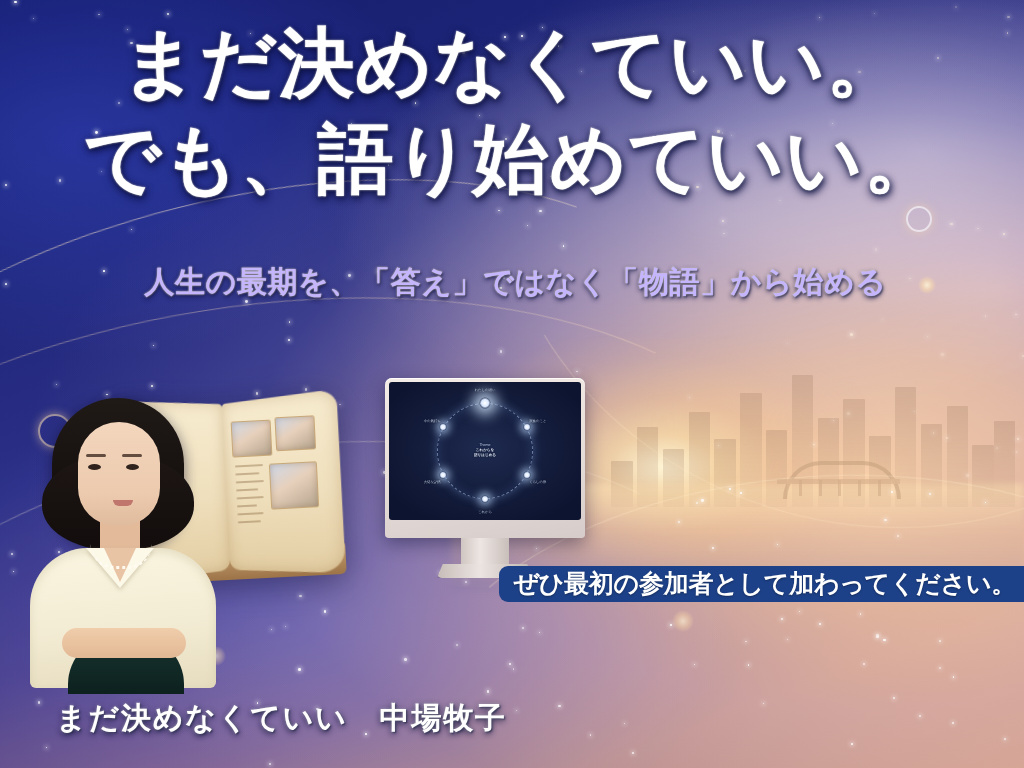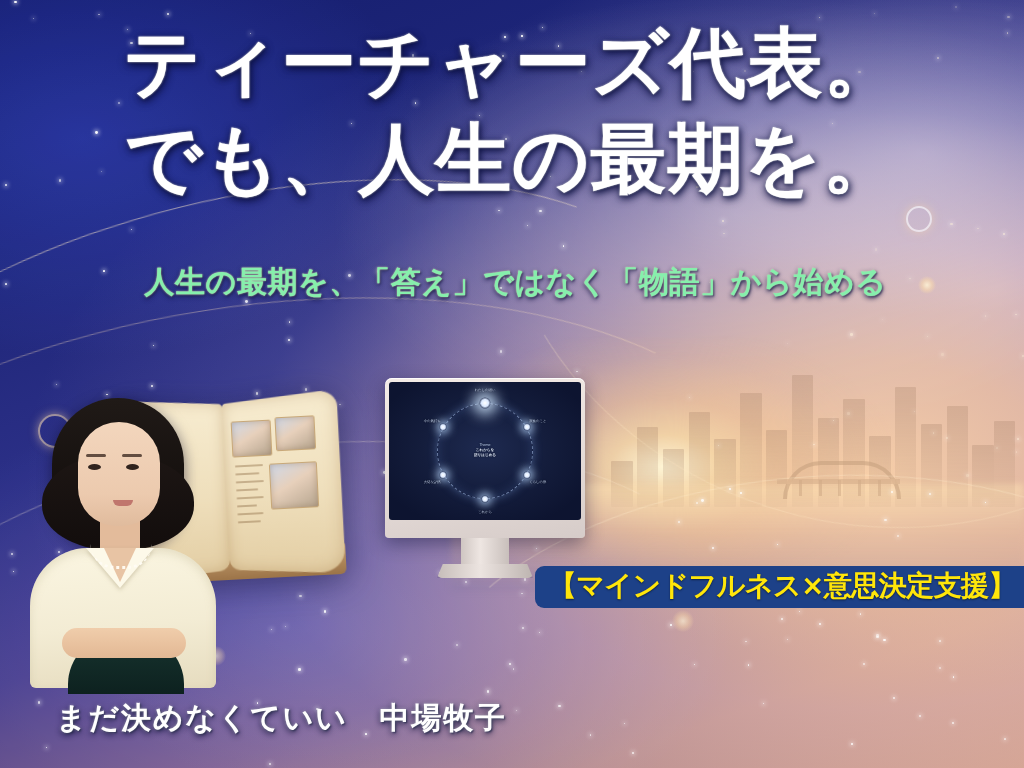--- a/index.html
+++ b/index.html
@@ -103,21 +103,21 @@
       2px 2px 6px rgba(12,16,64,.7);
   }
   .hl-line.l2{margin-top:18px;}
   .subhead{
     position:absolute;left:0;right:0;top:262px;
     text-align:center;
     font-family:"DejaVu Serif","Liberation Serif",serif;
     font-weight:700;
     font-size:30px;
     letter-spacing:.02em;
-    color:#86efac;
+    color:#c4b5fd;
     text-shadow:
       0 0 2px rgba(255,248,210,.9),
       0 2px 5px rgba(20,22,70,.95),
       1px 1px 2px rgba(20,22,70,.95);
     pointer-events:none;
     margin-left:7px;
   }
 
   
   .monitor{position:absolute;left:385px;top:378px;width:200px;height:0;}
@@ -541,22 +541,22 @@
       <div class="star" style="left: 72.6465%; top: 9.08692%; width: 2.05884px; height: 2.05884px; opacity: 0.30697; background: rgb(255, 243, 222);"></div>
       <div class="star" style="left: 96.1584%; top: 41.039%; width: 1.37337px; height: 1.37337px; opacity: 0.381514; background: rgb(255, 243, 222);"></div>
       <div class="star" style="left: 92.9263%; top: 94.0564%; width: 2.02127px; height: 2.02127px; opacity: 0.797677;"></div>
       <div class="star" style="left: 61.7366%; top: 97.8917%; width: 2.04753px; height: 2.04753px; opacity: 0.822159;"></div>
       <div class="star" style="left: 91.0815%; top: 56.2558%; width: 1.54648px; height: 1.54648px; opacity: 0.408379; background: rgb(255, 243, 222);"></div>
       <div class="star" style="left: 52.6408%; top: 82.2347%; width: 1.07184px; height: 1.07184px; opacity: 0.789441;"></div>
       <div class="star" style="left: 3.70086%; top: 91.3159%; width: 2.29884px; height: 2.29884px; opacity: 0.741957;"></div>
     </div>
 
   <div class="headline">
-    <span class="hl-line l1">ティーチャーズ代表。</span>
-    <span class="hl-line l2">でも、人生の最期を。</span>
+    <span class="hl-line l1">まだ決めなくていい。</span>
+    <span class="hl-line l2">でも、語り始めていい。</span>
   </div>
   <div class="subhead">人生の最期を、「答え」ではなく「物語」から始める</div>
 
   <div class="book">
     <div class="cover"></div>
     <div class="pg left"></div>
     <div class="pg right"></div>
     <div class="ill" style="left:116px;top:18px;width:38px;height:34px;"></div>
     <div class="ill" style="left:160px;top:16px;width:38px;height:32px;"></div>
     <div class="ill" style="left:152px;top:62px;width:46px;height:44px;"></div>
@@ -616,18 +616,18 @@
             <div class="c-main">語りはじめる</div>
           </div>
         </div>
       </div>
     </div>
     <div class="mon-neck"></div>
     <div class="mon-base"></div>
   </div>
 
   <div class="callout" id="callout">
-      <div class="co-line accent">【マインドフルネス×意思決定支援】</div>
+      <div class="co-line">ぜひ最初の参加者として加わってください。</div>
     </div>
 
   <div class="presenter">まだ決めなくていい　中場牧子</div>
 
 </div>
 
 </body></html>

